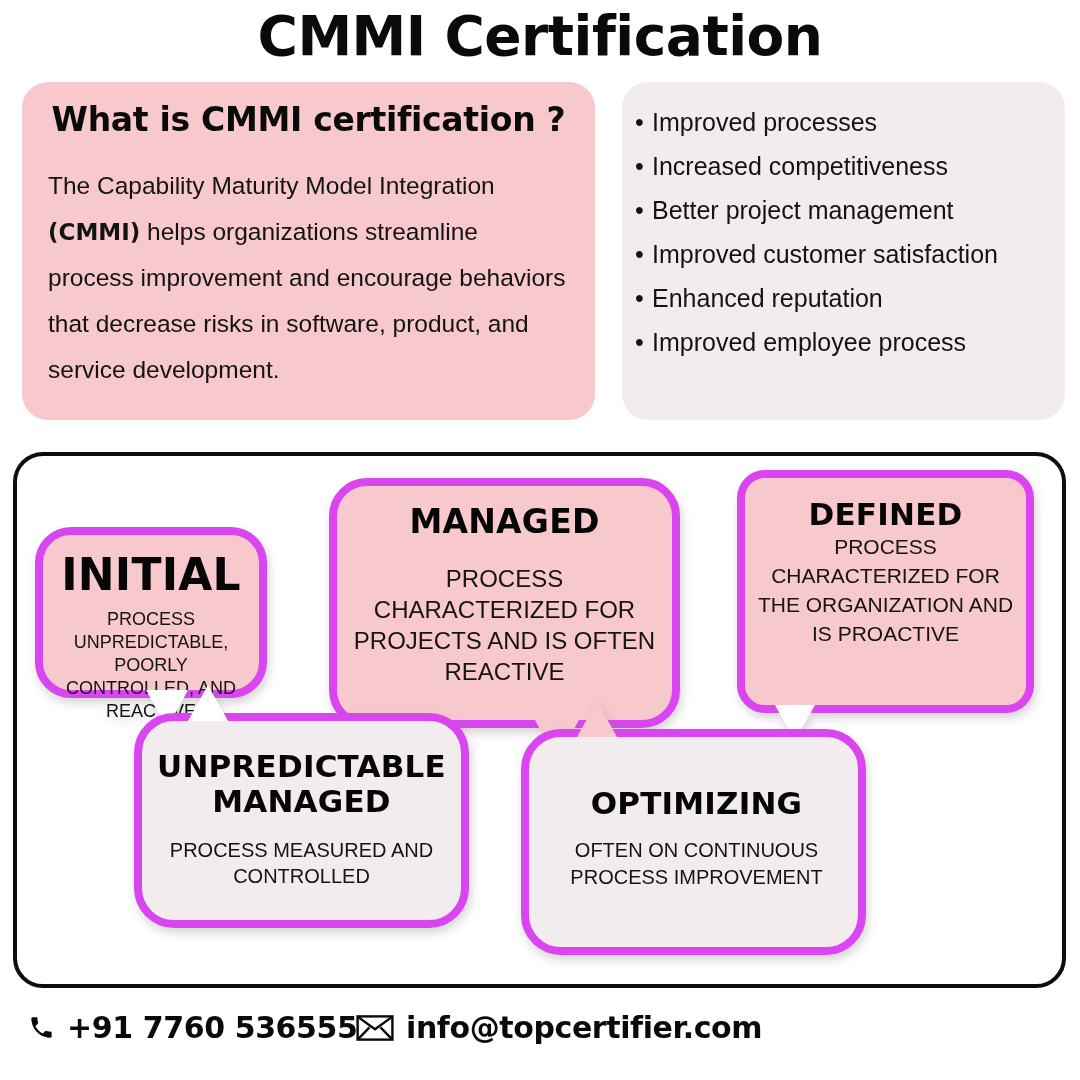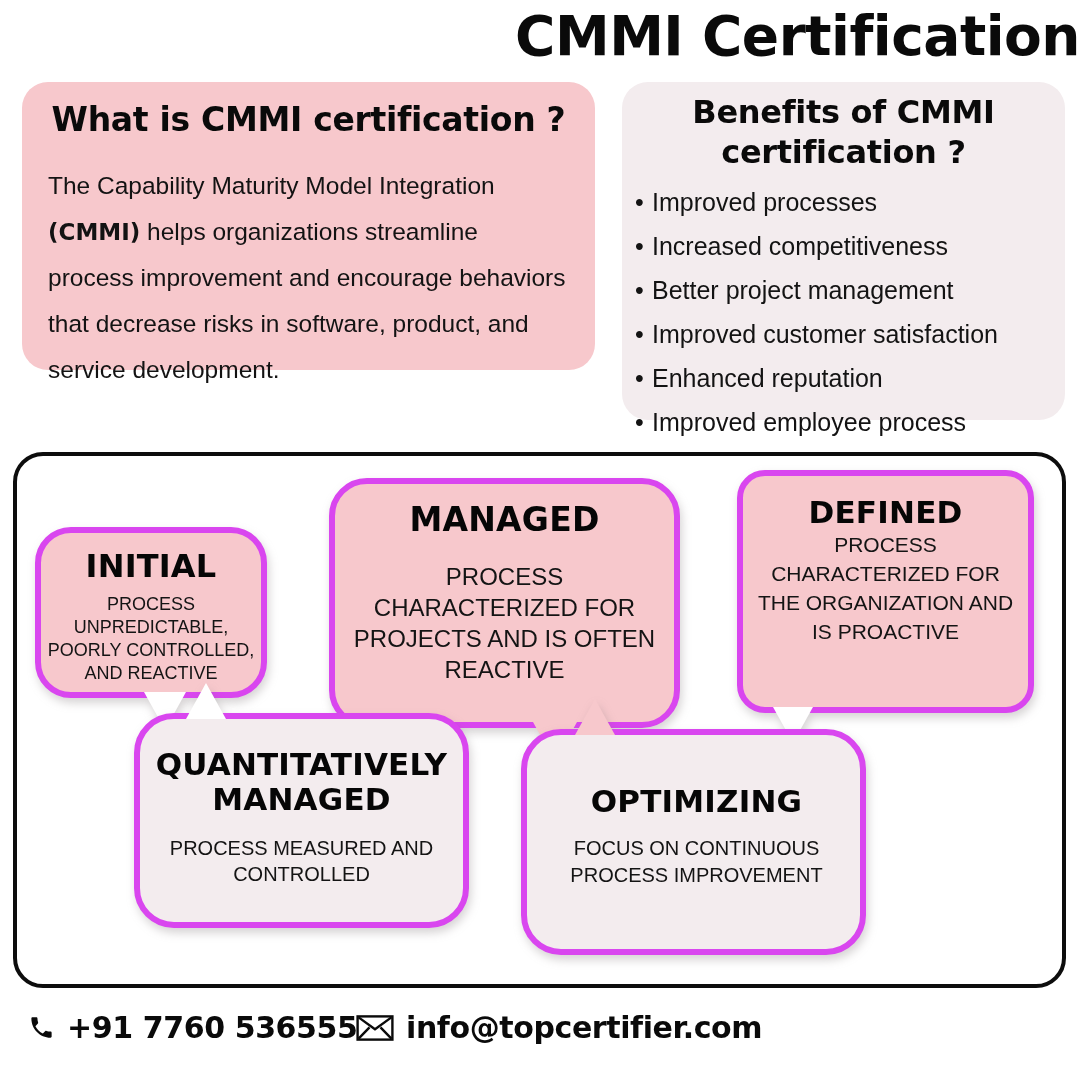--- a/index.html
+++ b/index.html
@@ -15,35 +15,35 @@
     overflow: hidden;
     position: relative;
   }
 
   
   .page-title {
     position: absolute;
     top: 4px;
     left: 0;
     width: 1080px;
-    text-align: right;
+    text-align: center;
     font-size: 55px;
     font-weight: 700;
     letter-spacing: -0.5px;
     color: #0a0a0a;
     font-family: "DejaVu Sans", sans-serif;
   }
 
   
   .card-what {
     position: absolute;
     left: 22px;
     top: 82px;
     width: 573px;
-    height: 288px;
+    height: 338px;
     background: #f7c8cc;
     border-radius: 26px;
     box-sizing: border-box;
     padding: 18px 26px 12px 26px;
   }
   .card-what h2 {
     margin: 0;
     text-align: center;
     font-size: 33px;
     font-weight: 700;
@@ -116,21 +116,21 @@
     border: 4px solid #0d0d0d;
     border-radius: 30px;
     box-sizing: border-box;
     background: #ffffff;
   }
 
   
   .bubble {
     position: absolute;
     box-sizing: border-box;
-    border: 6px solid #d946ef;
+    border: 8px solid #d946ef;
     text-align: center;
     filter: drop-shadow(2px 5px 5px rgba(120,110,112,0.30));
   }
   .bubble .title {
     font-weight: 700;
     font-family: "DejaVu Sans", sans-serif;
     color: #060606;
     letter-spacing: 0.2px;
   }
   .bubble .body {
@@ -146,21 +146,21 @@
   
   #bubble-initial {
     left: 35px;
     top: 527px;
     width: 232px;
     height: 171px;
     background: #f7c8cc;
     border-radius: 36px;
     padding: 14px 6px 0 6px;
   }
-  #bubble-initial .title { font-size: 32px; }
+  #bubble-initial .title { font-size: 44px; }
   #bubble-initial .body { font-size: 18px; line-height: 23px; margin-top: 8px; }
   #bubble-initial .tail {
     left: 103px; bottom: -38px;
     border-left: 21px solid transparent;
     border-right: 21px solid transparent;
     border-top: 38px solid #ffffff;
   }
 
   
   #bubble-managed {
@@ -258,21 +258,20 @@
 <body>
 
 <div class="page-title">CMMI Certification</div>
 
 <div class="card-what">
   <h2>What is CMMI certification ?</h2>
   <p><span>The Capability Maturity Model Integration </span><span class="bold">(CMMI)</span><span> helps organizations streamline process improvement and encourage behaviors that decrease risks in software, product, and service development.</span></p>
 </div>
 
 <div class="card-benefits">
-  <h2>Benefits of CMMI certification ?</h2>
   <ul class="benefit-list">
     <li><span class="bullet">•</span><span>Improved processes</span></li>
     <li><span class="bullet">•</span><span>Increased competitiveness</span></li>
     <li><span class="bullet">•</span><span>Better project management</span></li>
     <li><span class="bullet">•</span><span>Improved customer satisfaction</span></li>
     <li><span class="bullet">•</span><span>Enhanced reputation</span></li>
     <li><span class="bullet">•</span><span>Improved employee process</span></li>
   </ul>
 </div>
 
@@ -291,28 +290,28 @@
 </div>
 
 <div class="bubble" id="bubble-defined">
   <div class="title">DEFINED</div>
   <div class="body">PROCESS CHARACTERIZED FOR THE ORGANIZATION AND IS PROACTIVE</div>
   <span class="tail"></span>
 </div>
 
 <div class="bubble" id="bubble-quant">
   <span class="tail"></span>
-  <div class="title">QUANTITATIVELY MANAGED</div>
+  <div class="title">UNPREDICTABLE MANAGED</div>
   <div class="body">PROCESS MEASURED AND CONTROLLED</div>
 </div>
 
 <div class="bubble" id="bubble-optimizing">
   <span class="tail"></span>
   <div class="title">OPTIMIZING</div>
-  <div class="body">FOCUS ON CONTINUOUS PROCESS IMPROVEMENT</div>
+  <div class="body">OFTEN ON CONTINUOUS PROCESS IMPROVEMENT</div>
 </div>
 
 <div class="footer">
 
   <div class="contact" id="contact-phone">
     <span class="ic">
       <svg width="27" height="27" viewBox="0 0 24 24" aria-hidden="true">
         <path fill="#0a0a0a" d="M6.6 10.8c1.5 2.9 3.7 5.1 6.6 6.6l2.2-2.2c.3-.3.7-.4 1-.2 1.1.4 2.3.6 3.6.6.6 0 1 .4 1 1V20c0 .6-.4 1-1 1C10.7 21 3 13.3 3 3.9c0-.6.4-1 1-1h3.4c.6 0 1 .4 1 1 0 1.2.2 2.4.6 3.6.1.4 0 .7-.2 1l-2.2 2.3z"></path>
       </svg>
     </span>

